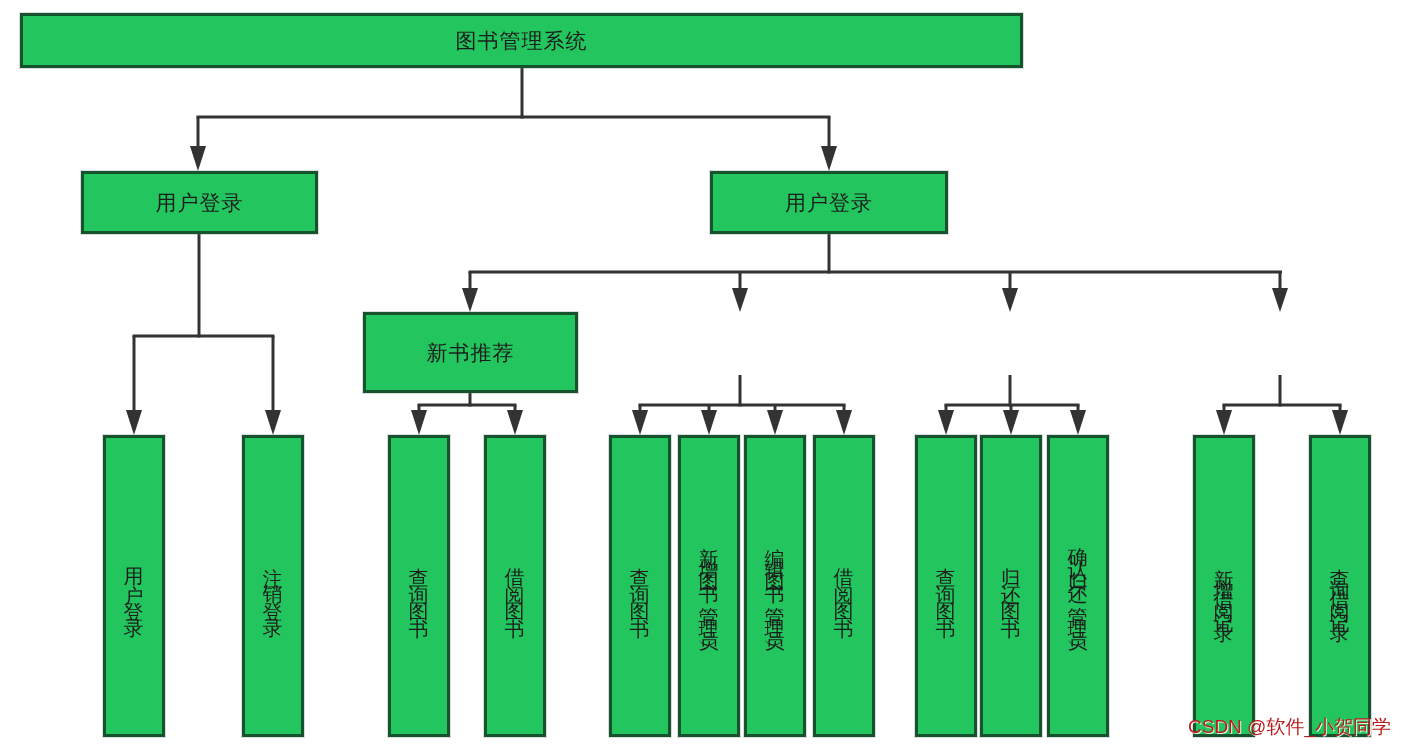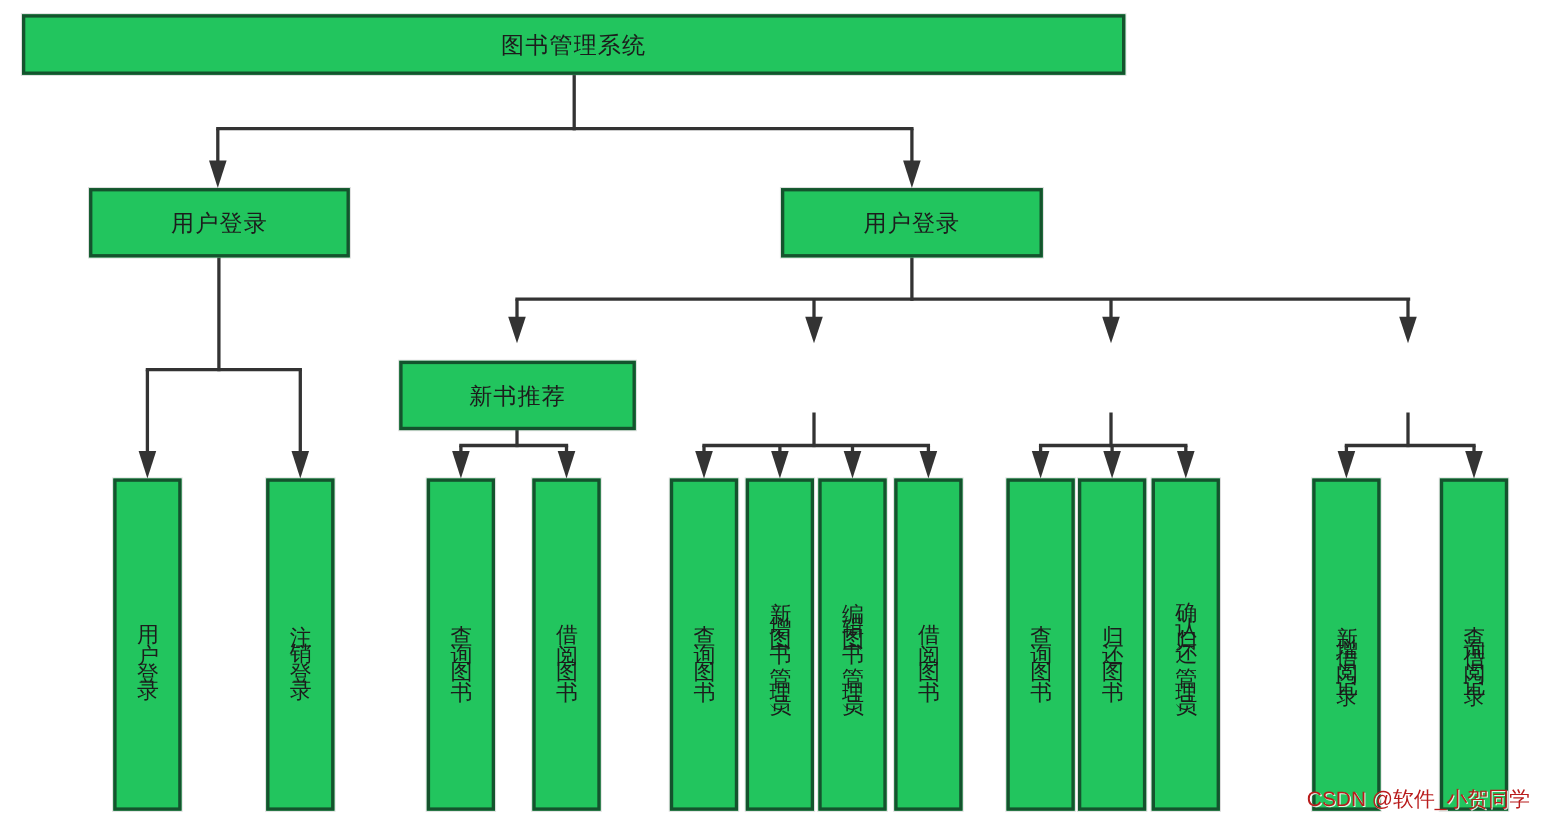--- a/index.html
+++ b/index.html
@@ -39,21 +39,21 @@
     font-size: 21px;
     letter-spacing: 1px;
     white-space: nowrap;
   }
   .leaf {
     top: 435px;
     width: 62px;
     height: 302px;
   }
   .lvl2 { top: 171px; height: 63px; }
-  .lvl3 { top: 328px; height: 63px; width: 215px; }
+  .lvl3 { top: 312px; height: 81px; width: 215px; }
   .v-label {
     writing-mode: vertical-rl;
     text-orientation: mixed;
     color: #1c1c1c;
     font-size: 20px;
     line-height: 1;
     white-space: nowrap;
   }
   .ls-4 { letter-spacing: 17px; }
   .ls-6 { letter-spacing: 11px; }

